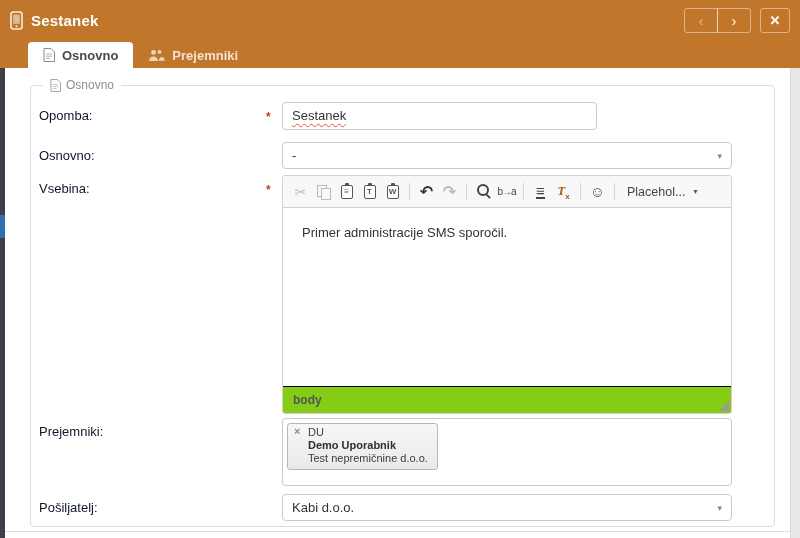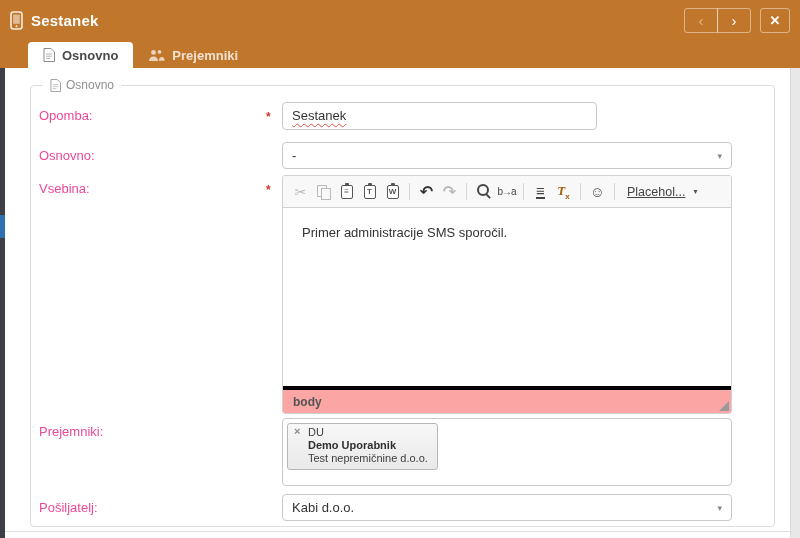--- a/index.html
+++ b/index.html
@@ -44,21 +44,21 @@
   .formwrap { position:absolute; left:5px; top:68px; width:785px; height:470px; background:#fff; }
   fieldset.main {
     position:absolute; left:25px; top:10px; width:745px; height:449px;
     border:1px solid #ddd; border-radius:4px; padding:6px 0 0 0;
   }
   legend.main-legend {
     margin-left:12px; padding:0 7px; color:#8f8f8f; font-size:12px;
     display:flex; align-items:center; gap:5px;
   }
   .row { display:flex; align-items:flex-start; padding-left:8px; }
-  .lbl { width:227px; padding-top:6px; font-size:13px; color:#ec4899; }
+  .lbl { width:227px; padding-top:6px; font-size:13px; color:#0f172a; }
   .req { width:16px; padding-top:8px; text-align:left; color:#cc3a2f; font-size:12px; font-weight:bold; }
   .textbox {
     width:315px; height:28px; border:1px solid #c9c9c9; border-radius:4px;
     padding:5px 9px; font-size:13px; color:#333; background:#fff; cursor:text;
   }
   .misspell { text-decoration:underline wavy #e0524a 1px; text-underline-offset:3px; }
   .selectbox {
     width:450px; height:27px; border:1px solid #c9c9c9; border-radius:4px;
     padding:5px 9px; font-size:13px; color:#333; background:#fff;
     display:flex; align-items:center; cursor:pointer;
@@ -88,25 +88,25 @@
   .mag { position:relative; width:15px; height:15px; display:inline-block; }
   .mag::before { content:""; position:absolute; top:0; left:1px; width:8px; height:8px; border:2px solid #444; border-radius:50%; }
   .mag::after { content:""; position:absolute; width:6px; height:2px; background:#444; transform:rotate(45deg); top:11px; left:9px; }
   .replace { font-size:10px; font-weight:normal; color:#444; letter-spacing:-1px; }
   .selall { font-size:15px; color:#444; border-bottom:2px solid #444; line-height:12px; height:14px; }
   .rmfmt { font-size:13px; color:#a16207; font-weight:bold; }
   .rmfmt i { font-family:"Liberation Serif",serif; }
   .rmfmt sub { font-size:8px; }
   .smiley { font-size:15px; }
   .ph-btn { display:flex; align-items:center; gap:8px; padding:2px 7px; cursor:pointer; }
-  .ph-btn .ph-label { font-size:12.5px; color:#444;text-decoration:underline; }
+  .ph-btn .ph-label { font-size:12.5px; color:#444; }
   .ph-btn .arrow { font-size:8px; color:#555; }
   .editor-body { height:178px; padding:17px 19px; font-size:13px; color:#333; cursor:text; }
   .editor-footer {
-    height:27px; border-top:4px solid #000000; background:#fca5a5;
+    height:27px; border-top:1px solid #000000; background:#84cc16;
     display:flex; align-items:center; padding:0 10px; position:relative;
   }
   .elempath { font-size:12px; font-weight:bold; color:#555; cursor:pointer; }
   .resize-handle {
     position:absolute; right:2px; bottom:2px; width:0; height:0; cursor:nwse-resize;
     border-left:10px solid transparent; border-bottom:10px solid #999;
   }
   
   .recipients-box {
     width:450px; height:68px; border:1px solid #c9c9c9; border-radius:4px;

